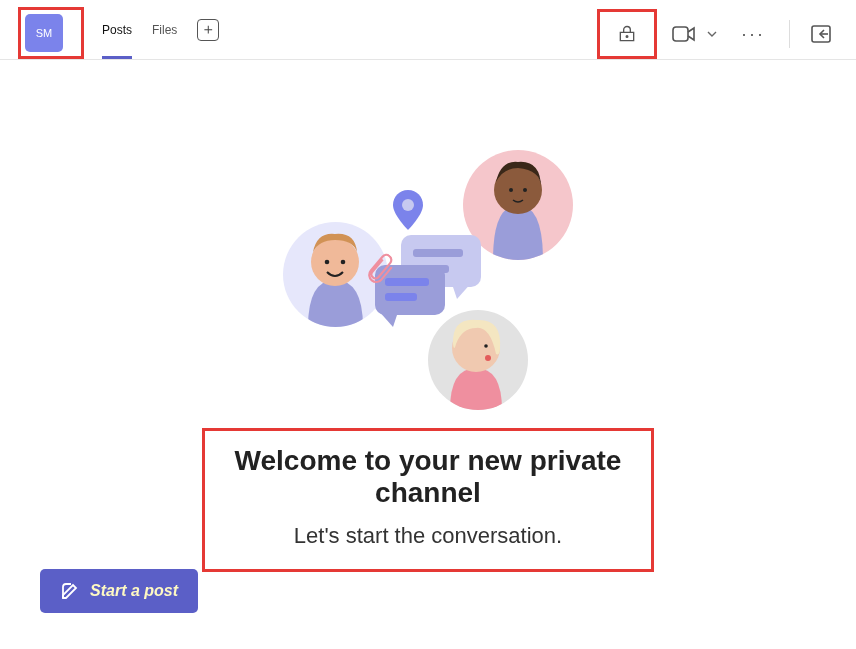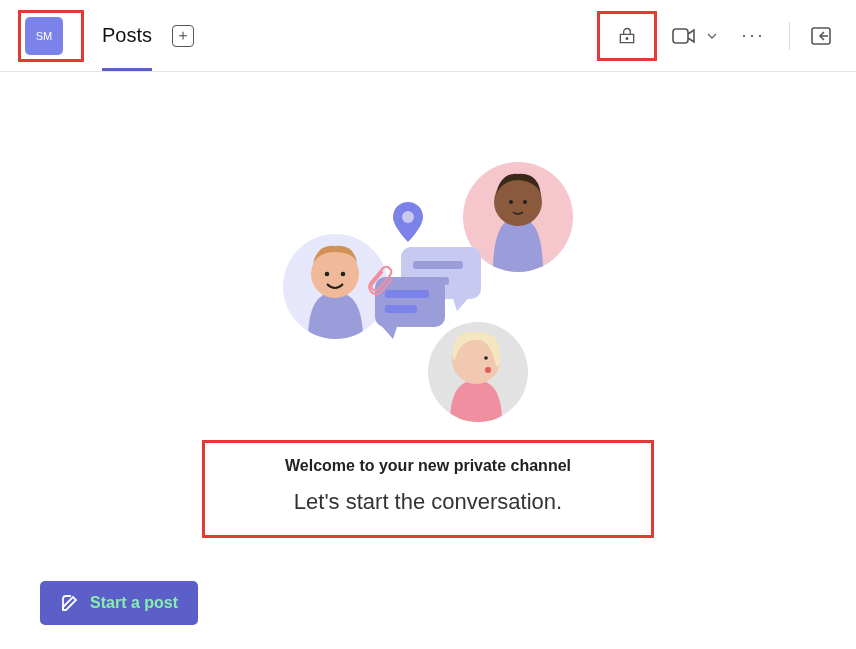--- a/index.html
+++ b/index.html
@@ -7,22 +7,22 @@
       font-family: "Segoe UI", -apple-system, sans-serif;
       background: #ffffff;
       width: 856px;
       height: 649px;
       overflow: hidden;
       position: relative;
     }
 
     .header {
       display: flex;
-      align-items: center;
-      height: 72px;
+      align-items: flex-end;
+      height: 60px;
       border-bottom: 1px solid #e5e5e5;
       padding: 0 18px;
     }
 
     .highlight-red {
       border: 3px solid #e53935;
     }
 
     .header-title-group {
       display: flex;
@@ -51,21 +51,21 @@
       white-space: nowrap;
     }
 
     .tabs {
       display: flex;
       align-items: center;
       gap: 20px;
       height: 100%;
     }
     .tab {
-      font-size: 20px;
+      font-size: 12px;
       color: #555;
       height: 100%;
       display: flex;
       align-items: center;
       cursor: pointer;
       position: relative;
     }
     .tab.active {
       color: #111;
       font-weight: 500;
@@ -173,63 +173,67 @@
     .welcome-block {
       position: absolute;
       top: 368px;
       left: 50%;
       transform: translateX(-50%);
       width: 452px;
       padding: 14px 10px 20px;
       text-align: center;
     }
     .welcome-title {
-      font-size: 16px;
+      font-size: 28px;
       font-weight: 700;
       color: #222;
       margin-bottom: 14px;
     }
     .welcome-sub {
       font-size: 22px;
       color: #333;
     }
 
     .start-post-btn {
       position: absolute;
       bottom: 24px;
       left: 40px;
       background: #5b5fc7;
-      color: #86efac;
+      color: #fef9c3;
       border: none;
       border-radius: 5px;
       padding: 12px 20px;
       font-size: 16px;
       font-weight: 600;
       display: flex;
       align-items: center;
       gap: 10px;
       cursor: pointer;
+      font-style: italic;
     }
 
     svg { display: block; }
   </style>
 </head>
 <body>
 
 <div class="header">
 
   <div class="header-title-group highlight-red">
     <div class="avatar">
       <span>SM</span>
     </div>
   </div>
 
   <div class="tabs">
     <div class="tab active">
       <span>Posts</span>
+    </div>
+    <div class="tab">
+      <span>Files</span>
     </div>
     <div class="add-tab-btn">
       <span>＋</span>
     </div>
   </div>
 
   <div class="header-actions">
     <div class="lock-wrapper highlight-red">
       <div class="action-btn">
         <svg width="20" height="20" viewBox="0 0 24 24" fill="none" stroke="#555" stroke-width="1.6">

